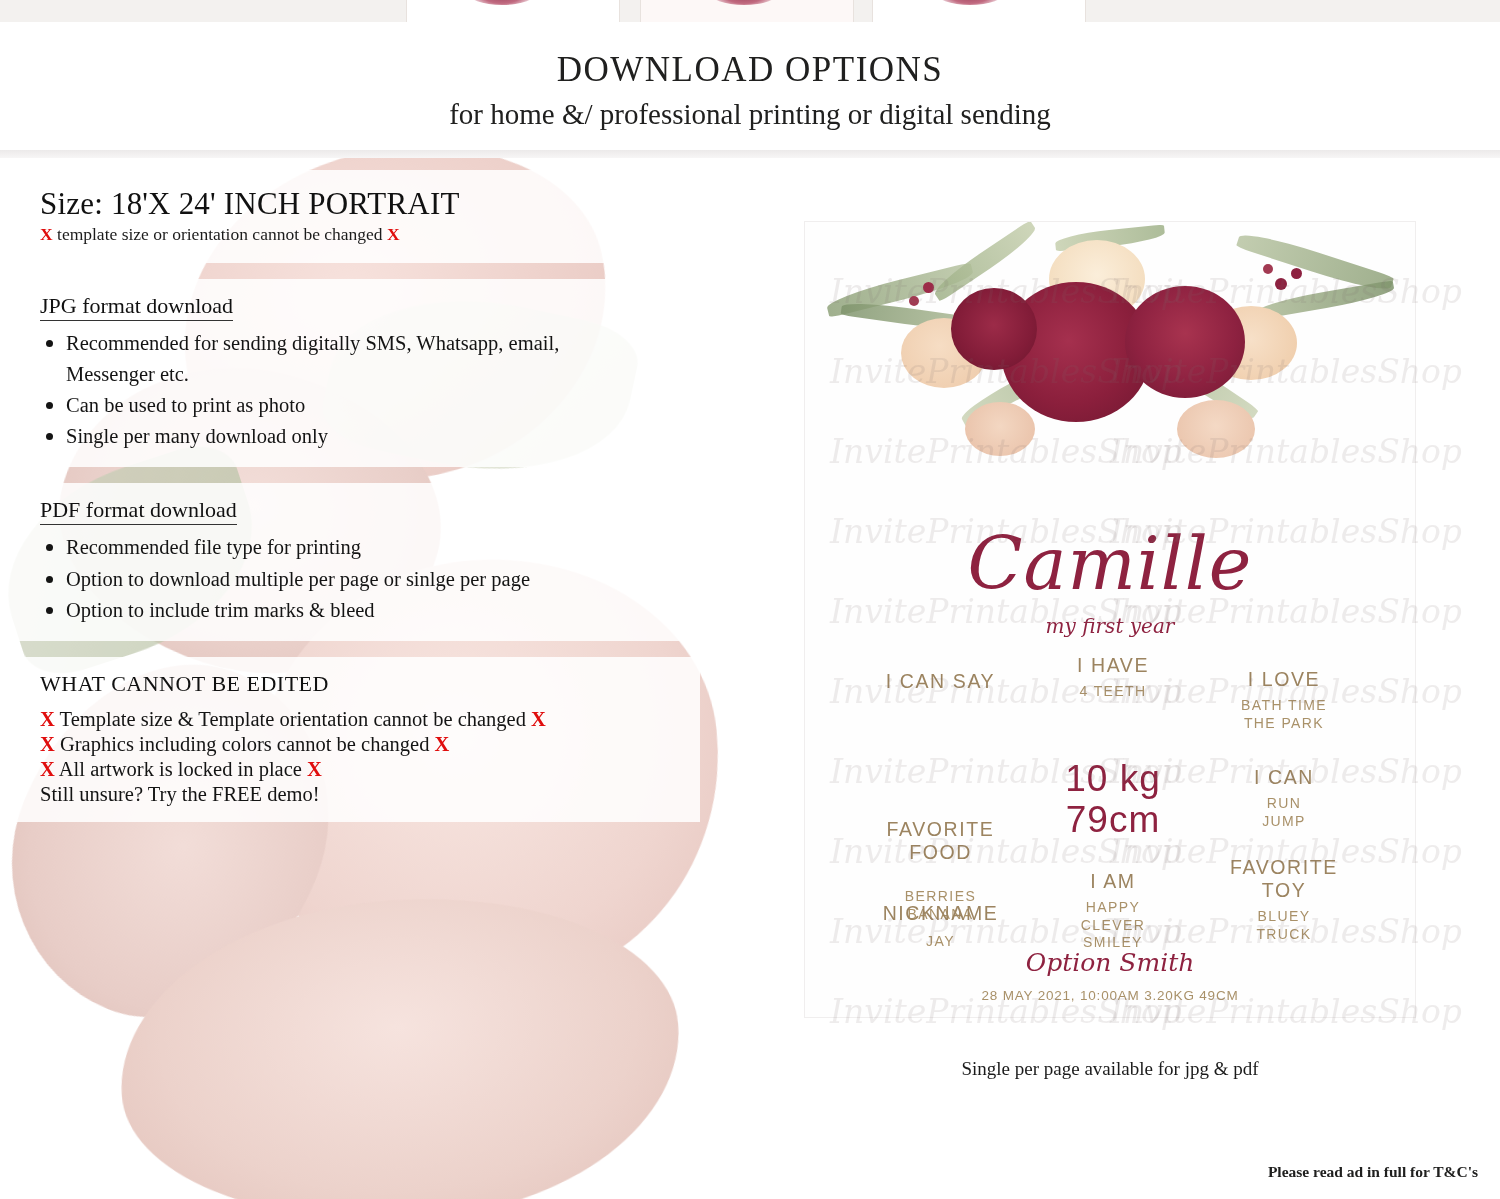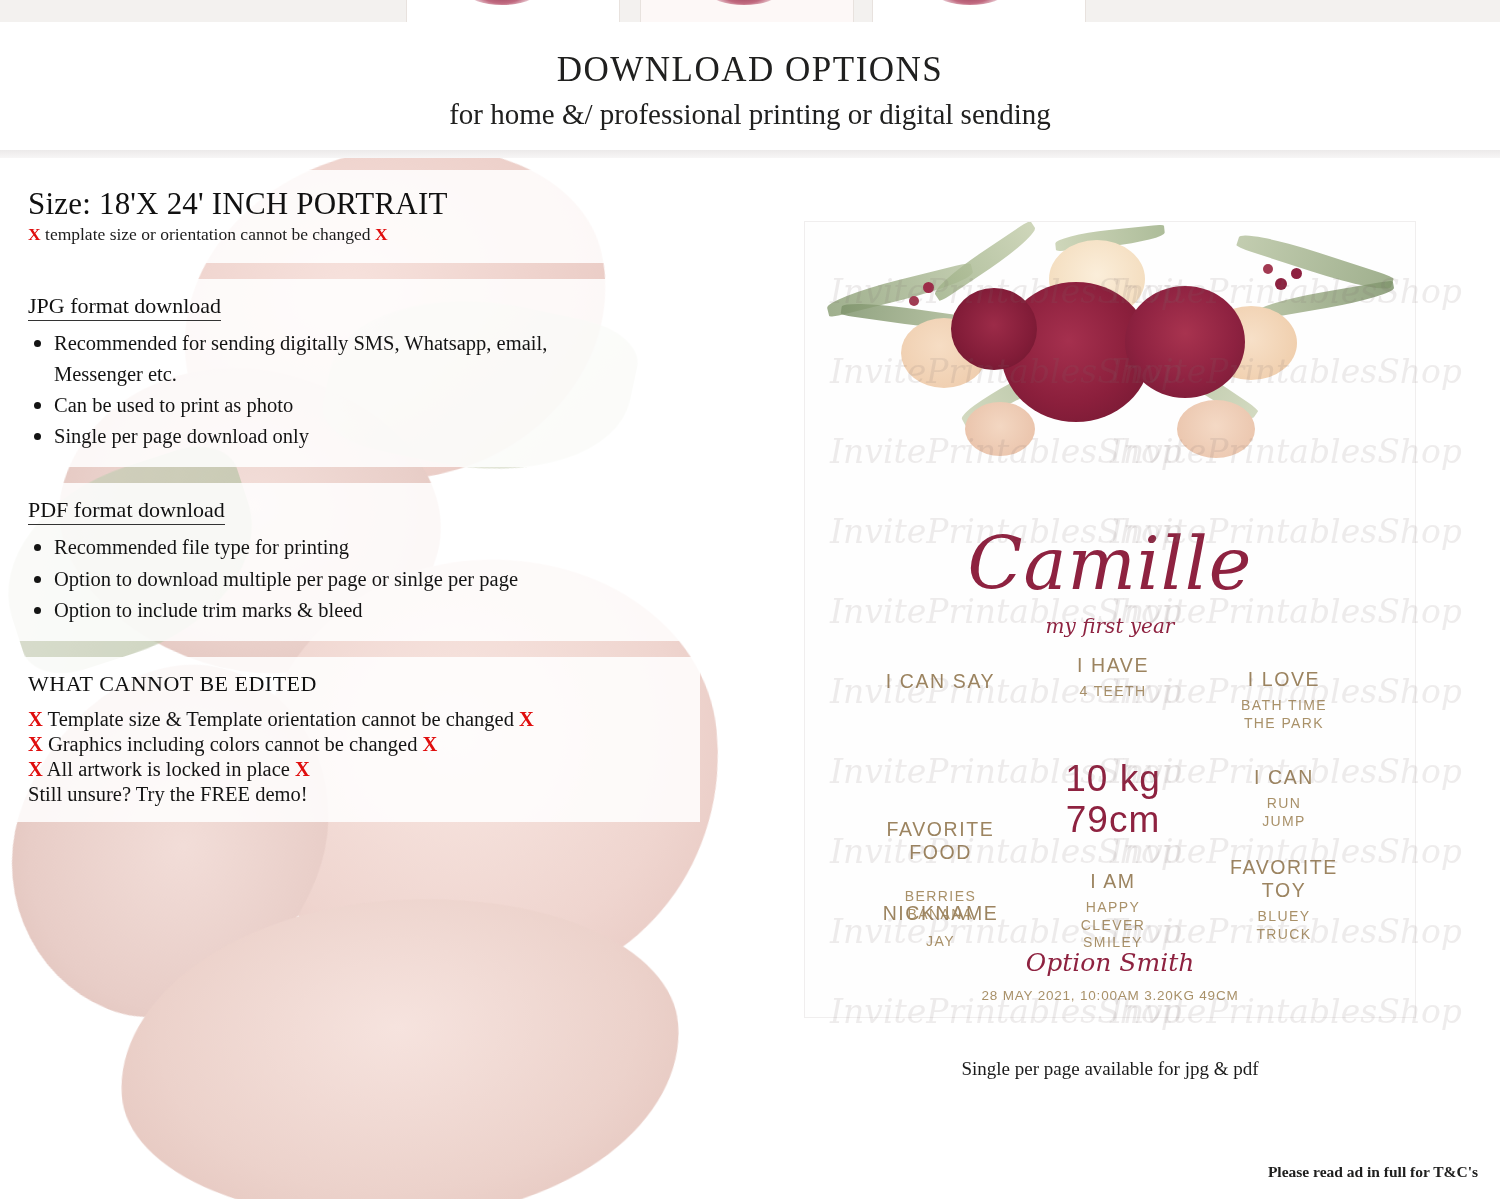--- a/index.html
+++ b/index.html
@@ -94,21 +94,21 @@
 
   
   .left-col {
     position: absolute;
     left: 0; top: 170px;
     width: 700px;
     z-index: 4;
   }
   .panel {
     background: rgba(255,255,255,0.86);
-    padding: 10px 28px 14px 28px;
+    padding: 10px 28px 14px 40px;
     margin-bottom: 16px;
   }
 
   .size-line {
     font-size: 31px;
     color: #111;
     margin: 6px 0 2px 0;
     letter-spacing: .2px;
   }
   .size-note {
@@ -341,21 +341,21 @@
       <span class="xred">X</span>
     </div>
   </div>
 
   <div class="panel">
     <div class="sec-title">JPG format download</div>
     <ul class="bullets">
       <li>Recommended for sending digitally SMS, Whatsapp, email,</li>
       <li class="cont">Messenger etc.</li>
       <li>Can be used to print as photo</li>
-      <li>Single per page download only</li>
+      <li>Single per many download only</li>
     </ul>
   </div>
 
   <div class="panel">
     <div class="sec-title">PDF format download</div>
     <ul class="bullets">
       <li>Recommended file type for printing</li>
       <li>Option to download multiple per page or sinlge per page</li>
       <li>Option to include trim marks &amp; bleed</li>
     </ul>

